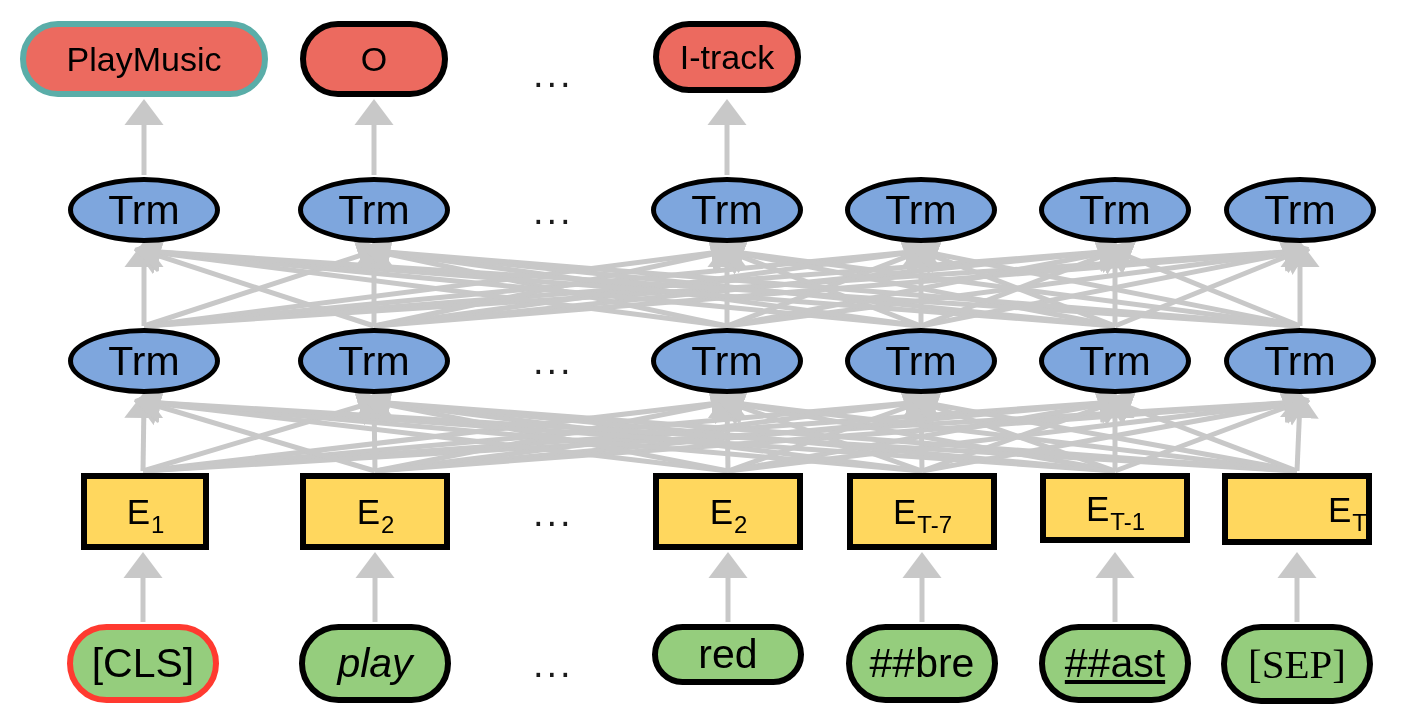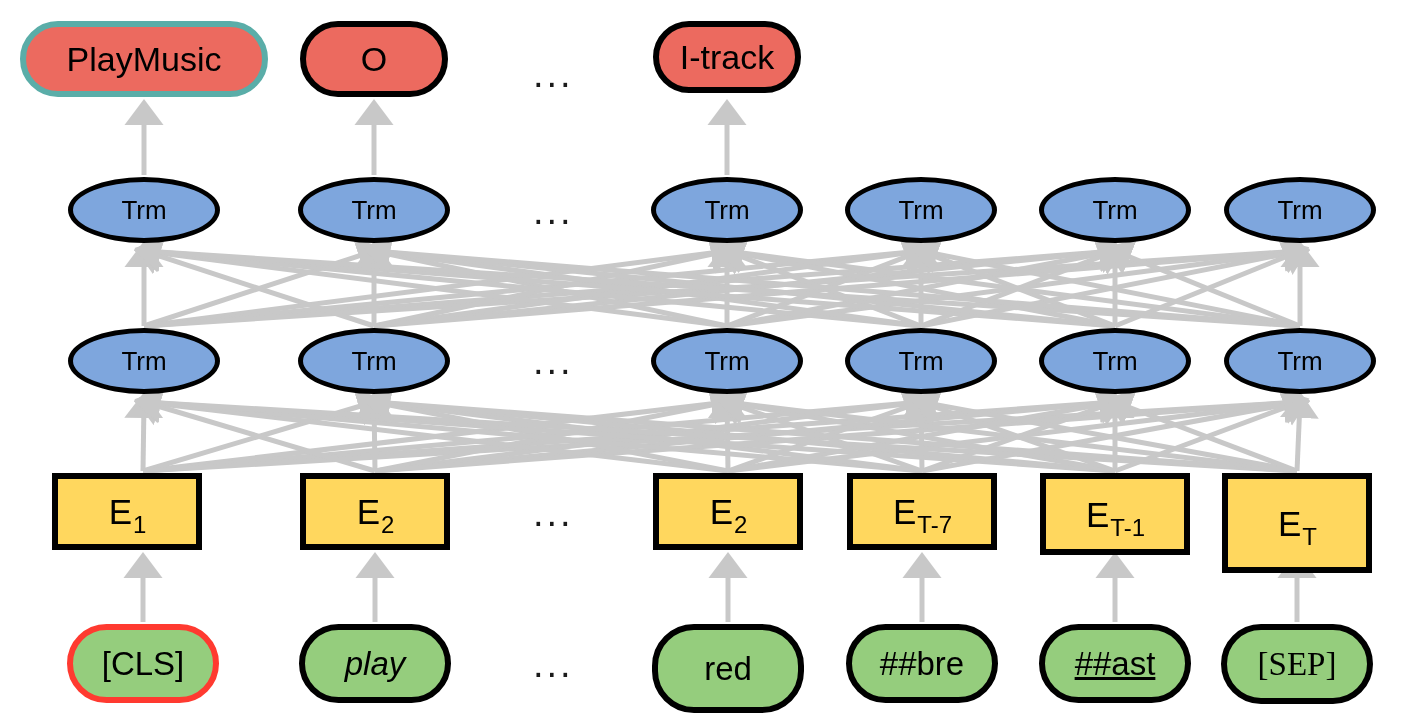--- a/index.html
+++ b/index.html
@@ -11,30 +11,30 @@
   .node{position:absolute;box-sizing:border-box;display:flex;align-items:center;justify-content:center;
         text-align:center;line-height:1;}
 
   
   .out{background:#ec6a5f;border:6px solid #000000;border-radius:40px;
        font-size:34px;color:#000;}
   .out.highlight{border-color:#5aada8;}
 
   
   .trm{background:#7ea6dd;border:5px solid #000000;border-radius:50%;
-       font-size:26px;color:#000;}
+       font-size:41px;color:#000;}
 
   
   .emb{background:#ffd75e;border:6px solid #000000;border-radius:0;
        font-size:35px;color:#000;}
   .emb .sub{font-size:24px;vertical-align:baseline;position:relative;top:9px;left:1px;}
 
   
   .tok{background:#95cd7d;border:6px solid #000000;border-radius:42px;
-       font-size:33px;color:#000;}
+       font-size:41px;color:#000;}
   .tok.highlight{border-color:#ff3a30;}
 
   
   .dots{position:absolute;font-size:38px;color:#1b1b1b;letter-spacing:3px;
         font-family:"Liberation Sans",sans-serif;line-height:1;}
 </style>
 </head>
 <body>
 
 <div id="stage">
@@ -175,47 +175,47 @@
         <span>Trm</span>
       </div>
       <div class="node trm" style="left: 1039px; top: 328px; width: 152px; height: 66px;">
         <span>Trm</span>
       </div>
       <div class="node trm" style="left: 1224px; top: 328px; width: 152px; height: 66px;">
         <span>Trm</span>
       </div>
     </div>
   <div id="layer-emb">
-      <div class="node emb" style="left: 52px; top: 473px; width: 150px; height: 77px;">
+      <div class="node emb" style="left: 81px; top: 473px; width: 128px; height: 77px;">
         <span><span>E</span><span class="sub">1</span></span>
       </div>
       <div class="node emb" style="left: 300px; top: 473px; width: 150px; height: 77px;">
         <span><span>E</span><span class="sub">2</span></span>
       </div>
       <div class="node emb" style="left: 653px; top: 473px; width: 150px; height: 77px;">
         <span><span>E</span><span class="sub">2</span></span>
       </div>
       <div class="node emb" style="left: 847px; top: 473px; width: 150px; height: 77px;">
         <span><span>E</span><span class="sub">T-7</span></span>
       </div>
-      <div class="node emb" style="left: 1040px; top: 473px; width: 150px; height: 82px;">
+      <div class="node emb" style="left: 1040px; top: 473px; width: 150px; height: 70px;">
         <span><span>E</span><span class="sub">T-1</span></span>
       </div>
-      <div class="node emb" style="left: 1222px; top: 473px; width: 150px; height: 100px;">
+      <div class="node emb" style="left: 1222px; top: 473px; width: 150px; height: 72px; justify-content: flex-end;">
         <span><span>E</span><span class="sub">T</span></span>
       </div>
     </div>
   <div id="layer-tokens">
       <div class="node tok highlight" style="left: 67px; top: 624px; width: 152px; height: 79px;">
         <span>[CLS]</span>
       </div>
       <div class="node tok" style="left: 299px; top: 624px; width: 152px; height: 79px; font-style: italic;">
         <span>play</span>
       </div>
-      <div class="node tok" style="left: 652px; top: 624px; width: 152px; height: 89px;">
+      <div class="node tok" style="left: 652px; top: 624px; width: 152px; height: 61px;">
         <span>red</span>
       </div>
       <div class="node tok" style="left: 846px; top: 624px; width: 152px; height: 79px;">
         <span>##bre</span>
       </div>
       <div class="node tok" style="left: 1039px; top: 624px; width: 152px; height: 79px; text-decoration: underline;">
         <span>##ast</span>
       </div>
       <div class="node tok" style="left: 1221px; top: 624px; width: 152px; height: 80px; font-family: Liberation Serif, serif;">
         <span>[SEP]</span>

